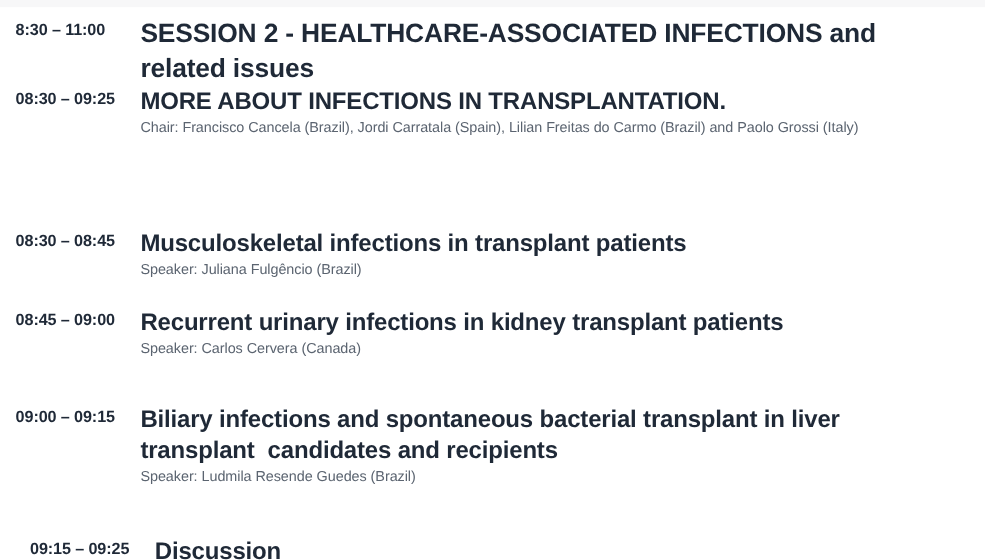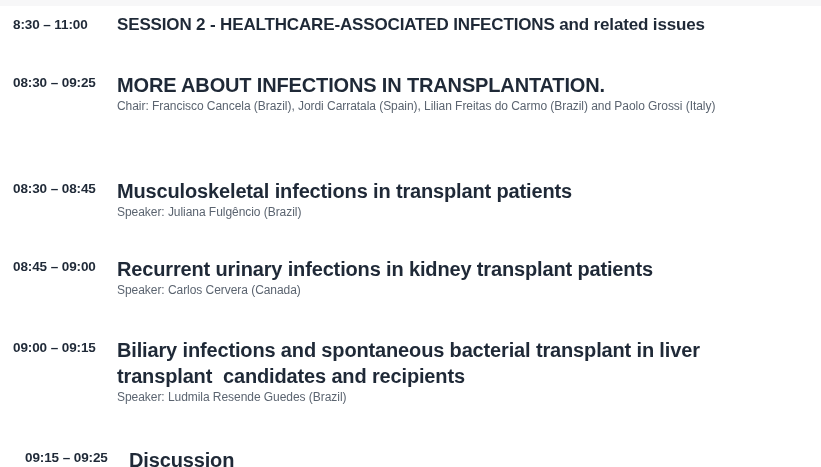--- a/index.html
+++ b/index.html
@@ -67,36 +67,36 @@
   .item-title {
     font-size: 20px;
     font-weight: bold;
     color: #1f2937;
     line-height: 1.3;
     letter-spacing: -0.15px;
     white-space: pre-wrap;
   }
 
   .item-title.session-head {
-    font-size: 17px;
+    font-size: 22px;
   }
 
   .item-people {
     font-size: 12px;
     font-weight: normal;
     color: #5b6470;
     line-height: 1.32;
     letter-spacing: -0.05px;
     white-space: pre-wrap;
   }
 
   
   .row-session   { position: absolute; top: 8px;   left: 0; right: 0; }
   .row-block     { position: absolute; top: 66px;  left: 0; right: 0; }
-  .row-talk1     { position: absolute; top: 172px; left: 0; right: 0; }
+  .row-talk1     { position: absolute; top: 184px; left: 0; right: 0; }
   .row-talk2     { position: absolute; top: 250px; left: 0; right: 0; }
   .row-talk3     { position: absolute; top: 331px; left: 0; right: 0; }
   .row-disc      { position: absolute; top: 441px; left: 12px; right: 0; }
 
   .row-session .time-cell,
   .row-block   .time-cell,
   .row-talk1   .time-cell,
   .row-talk2   .time-cell,
   .row-talk3   .time-cell,
   .row-disc    .time-cell { padding-top: 3px; }

